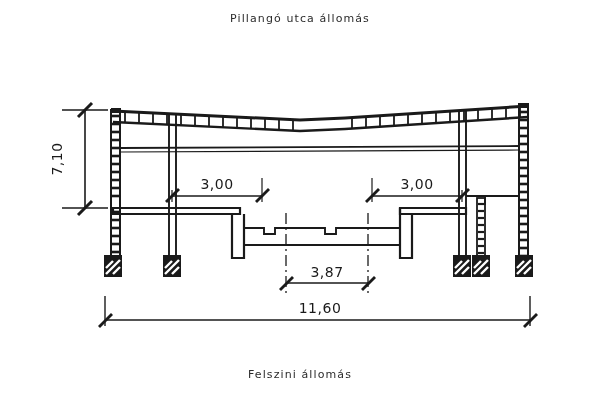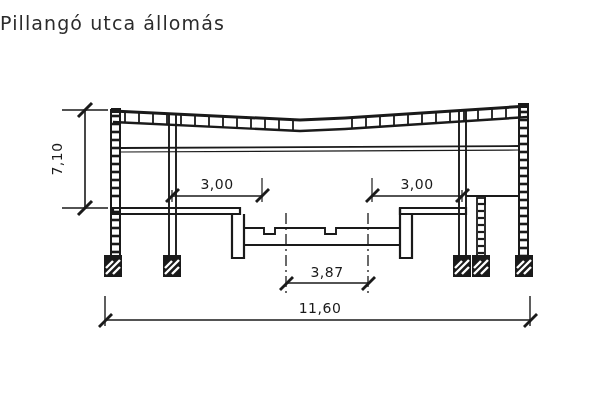--- a/index.html
+++ b/index.html
@@ -7,37 +7,39 @@
     width:600px;height:400px;
     background:#ffffff;
     font-family:"DejaVu Sans", sans-serif;
     overflow:hidden;
     position:relative;
   }
   #stage{position:absolute;left:0;top:0;width:600px;height:400px;}
   .cap{
     position:absolute;
     width:600px;
+    text-align:center;
     color:#2b2b2b;
-    font-size:19px;
+    font-size:11px;
     letter-spacing:1.1px;
     font-family:"DejaVu Sans", sans-serif;
   }
   #title-caption{top:12px;}
   #bottom-caption{top:368px;}
   svg{display:block;}
   text{font-family:"DejaVu Sans", sans-serif;fill:#1a1a1a;}
 </style>
 </head>
 <body>
 
 <div id="stage">
 
   <div class="cap" id="title-caption">Pillangó utca állomás</div>
 
+  <div class="cap" id="bottom-caption">Felszini állomás</div>
 
   <svg width="600" height="400" viewBox="0 0 600 400">
 
     <g>
 
       <path d="M113,111 L300,120 L345,118 L528,106" stroke="#1a1a1a" stroke-width="3" fill="none"></path>
       <path d="M113,122 L300,131 L345,129 L528,117" stroke="#1a1a1a" stroke-width="2.4" fill="none"></path>
 
       <g stroke="#1a1a1a" stroke-width="1.8">
         <line x1="125" y1="111.6" x2="125" y2="122.6"></line>

